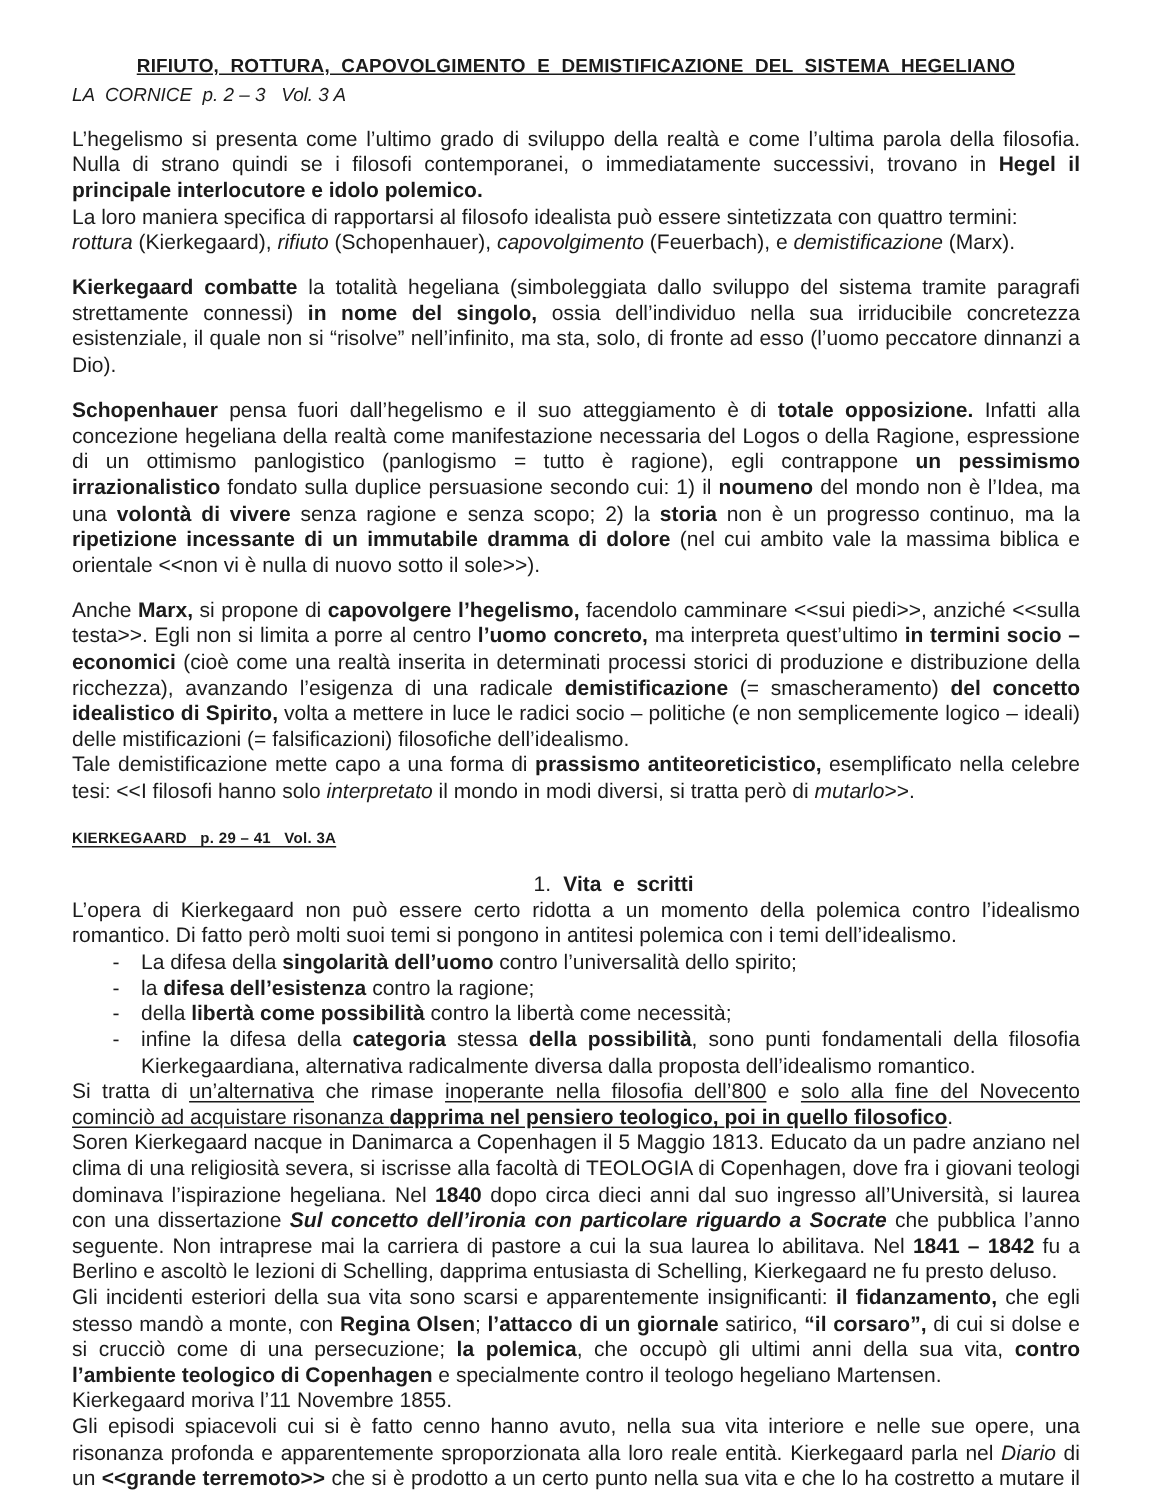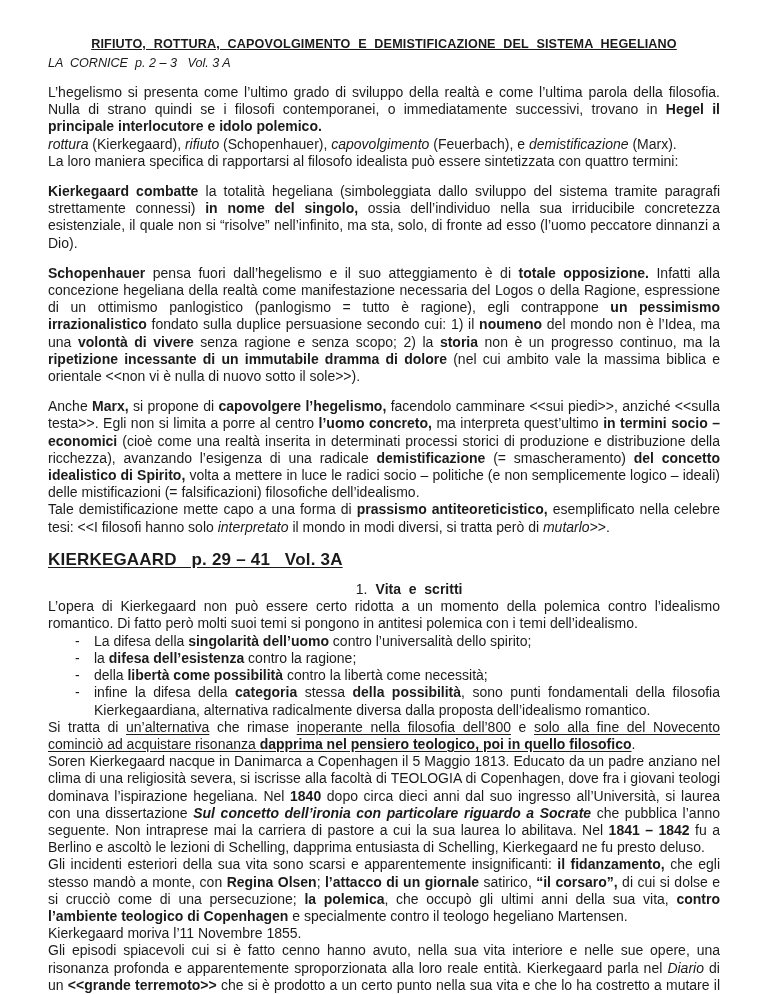--- a/index.html
+++ b/index.html
@@ -43,21 +43,21 @@
     text-align: justify;
   }
   .block.gap1 { margin-top: 13px; }
   .block.gap2 { margin-top: 15px; }
   .block .b { font-weight: bold; }
   .block .i { font-style: italic; }
   .block .u { text-decoration: underline; text-underline-offset: 2px; }
   .block.heading {
     text-align: left;
     white-space: pre-wrap;
-    font-size: 17px;
+    font-size: 10px;
     letter-spacing: 0.2px;
   }
   .block.numbered {
     text-align: center;
     white-space: pre-wrap;
     padding-left: 42px;
   }
   .block.numbered .num {
     display: inline-block;
     width: 28px;
@@ -73,22 +73,22 @@
   }
 </style>
 </head>
 <body>
 
 <div class="page">
   <div class="doc-title">RIFIUTO, ROTTURA, CAPOVOLGIMENTO E DEMISTIFICAZIONE DEL SISTEMA HEGELIANO</div>
   <div class="doc-subtitle">LA  CORNICE  p. 2 – 3   Vol. 3 A</div>
   <div class="content" id="doc-content">
       <div class="block p gap1"><span>L’hegelismo si presenta come l’ultimo grado di sviluppo della realtà e come l’ultima parola della filosofia. Nulla di strano quindi se i filosofi contemporanei, o immediatamente successivi, trovano in </span><span class="b">Hegel il principale interlocutore e idolo polemico.</span></div>
+      <div class="block p"><span>La loro maniera specifica di rapportarsi al filosofo idealista può essere sintetizzata con quattro termini:</span></div>
       <div class="block p"><span class="i">rottura</span><span> (Kierkegaard), </span><span class="i">rifiuto</span><span> (Schopenhauer), </span><span class="i">capovolgimento</span><span> (Feuerbach), e </span><span class="i">demistificazione</span><span> (Marx).</span></div>
-      <div class="block p"><span>La loro maniera specifica di rapportarsi al filosofo idealista può essere sintetizzata con quattro termini:</span></div>
       <div class="block p gap1"><span class="b">Kierkegaard combatte</span><span> la totalità hegeliana (simboleggiata dallo sviluppo del sistema tramite paragrafi strettamente connessi) </span><span class="b">in nome del singolo,</span><span> ossia dell’individuo nella sua irriducibile concretezza esistenziale, il quale non si “risolve” nell’infinito, ma sta, solo, di fronte ad esso (l’uomo peccatore dinnanzi a Dio).</span></div>
       <div class="block p gap1"><span class="b">Schopenhauer</span><span> pensa fuori dall’hegelismo e il suo atteggiamento è di </span><span class="b">totale opposizione.</span><span> Infatti alla concezione hegeliana  della realtà come manifestazione necessaria del Logos o della Ragione, espressione di un ottimismo panlogistico (panlogismo = tutto è ragione), egli contrappone </span><span class="b">un pessimismo irrazionalistico</span><span> fondato sulla duplice persuasione secondo cui: 1) il </span><span class="b">noumeno</span><span> del mondo non è l’Idea, ma una </span><span class="b">volontà di vivere</span><span> senza ragione e senza scopo; 2) la </span><span class="b">storia</span><span> non è un progresso continuo, ma la </span><span class="b">ripetizione incessante di un immutabile dramma di dolore</span><span> (nel cui ambito vale la massima biblica e orientale &lt;&lt;non vi è nulla di nuovo sotto il sole&gt;&gt;).</span></div>
       <div class="block p gap1"><span>Anche </span><span class="b">Marx,</span><span> si propone di </span><span class="b">capovolgere l’hegelismo,</span><span> facendolo camminare &lt;&lt;sui piedi&gt;&gt;, anziché &lt;&lt;sulla testa&gt;&gt;. Egli non si limita a porre al centro </span><span class="b">l’uomo concreto,</span><span> ma interpreta quest’ultimo </span><span class="b">in termini socio – economici</span><span> (cioè come una realtà inserita in determinati processi storici di produzione e distribuzione della ricchezza), avanzando l’esigenza di una radicale </span><span class="b">demistificazione</span><span> (= smascheramento) </span><span class="b">del concetto idealistico di Spirito,</span><span> volta a mettere in luce le radici socio – politiche (e non semplicemente logico – ideali) delle mistificazioni (= falsificazioni) filosofiche dell’idealismo.</span></div>
       <div class="block p"><span>Tale demistificazione mette capo a una forma di </span><span class="b">prassismo antiteoreticistico,</span><span> esemplificato nella celebre tesi: &lt;&lt;I filosofi hanno solo </span><span class="i">interpretato</span><span> il mondo in modi diversi, si tratta però di </span><span class="i">mutarlo</span><span>&gt;&gt;.</span></div>
       <div class="block heading gap2"><span class="b u">KIERKEGAARD   p. 29 – 41   Vol. 3A</span></div>
       <div class="block numbered gap1"><span class="num">1.</span><span class="b">Vita  e  scritti</span></div>
       <div class="block p"><span>L’opera di Kierkegaard non può essere certo ridotta a un momento della polemica contro l’idealismo romantico. Di fatto però molti suoi temi si pongono in antitesi polemica con i temi dell’idealismo.</span></div>
       <div class="block bullet"><span class="marker">-</span><span>La difesa della </span><span class="b">singolarità dell’uomo</span><span> contro l’universalità dello spirito;</span></div>
       <div class="block bullet"><span class="marker">-</span><span>la </span><span class="b">difesa dell’esistenza</span><span> contro la ragione;</span></div>
       <div class="block bullet"><span class="marker">-</span><span>della </span><span class="b">libertà come possibilità</span><span> contro la libertà come necessità;</span></div>

